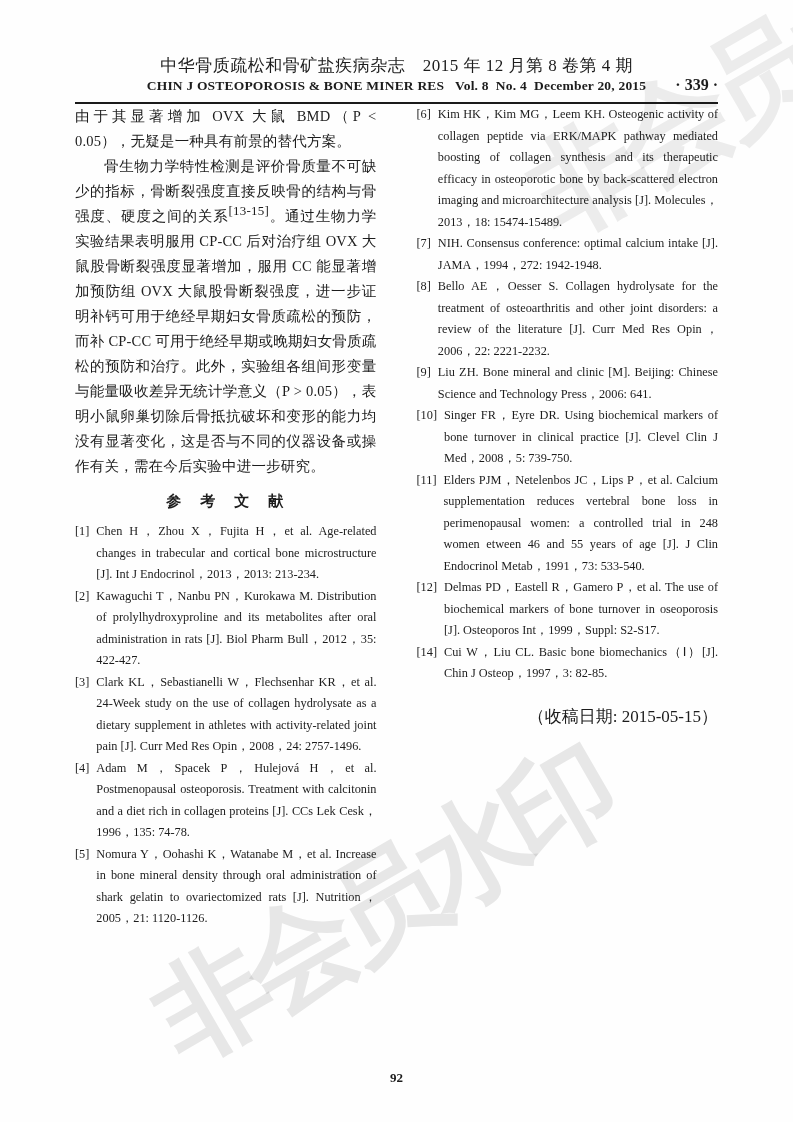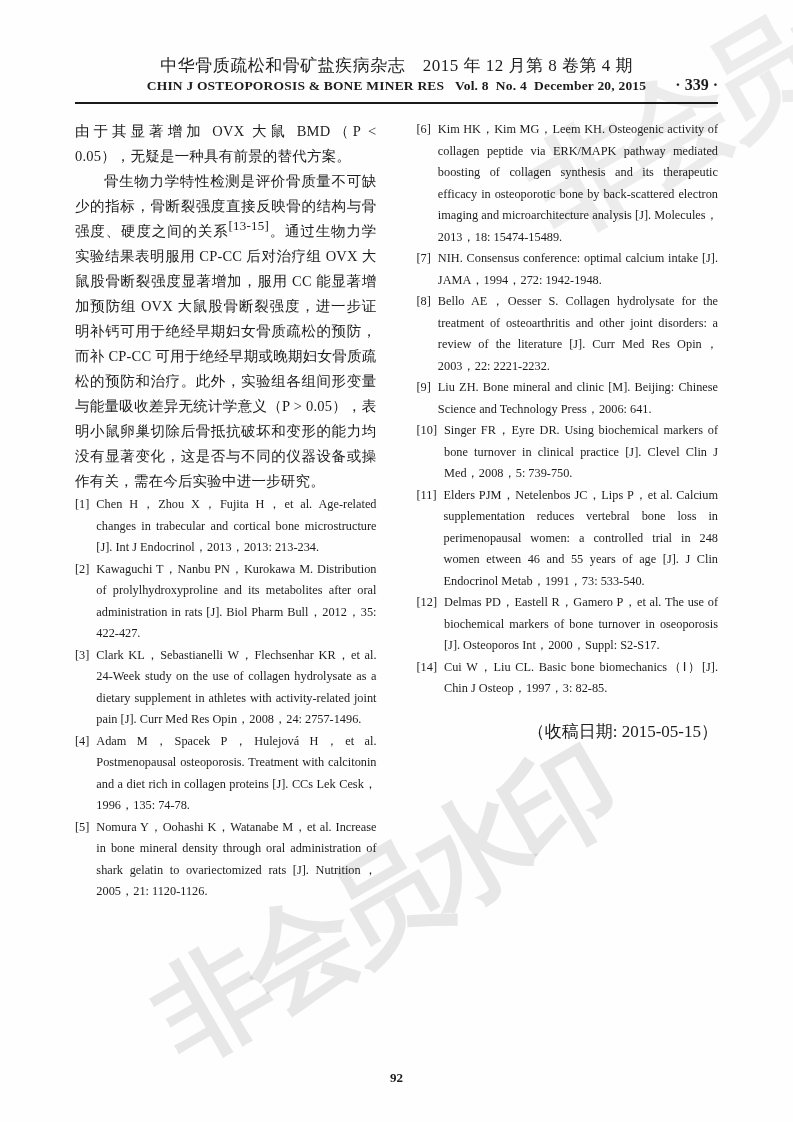--- a/index.html
+++ b/index.html
@@ -71,21 +71,20 @@
   }
   .hdr-rule {
     margin-top: 7px;
     border: 0;
     border-top: 2.5px solid #1a1a1a;
     height: 0;
   }
   .columns {
     display: flex;
     gap: 40px;
-    margin-top: 15px;
   }
   .col { flex: 1; min-width: 0; }
   
   .para {
     margin: 0;
     font-size: 14.5px;
     line-height: 25px;
     text-align: justify;
     letter-spacing: 0.2px;
   }
@@ -150,20 +149,21 @@
       </div>
       <div class="hdr-rule"></div>
     </div>
 
     <div class="columns">
 
       <div class="col">
         <p class="para">由于其显著增加 OVX 大鼠 BMD（P &lt; 0.05），无疑是一种具有前景的替代方案。</p>
         <p class="para indent"><span>骨生物力学特性检测是评价骨质量不可缺少的指标，骨断裂强度直接反映骨的结构与骨强度、硬度之间的关系</span><sup>[13-15]</sup><span>。通过生物力学实验结果表明服用 CP-CC 后对治疗组 OVX 大鼠股骨断裂强度显著增加，服用 CC 能显著增加预防组 OVX 大鼠股骨断裂强度，进一步证明补钙可用于绝经早期妇女骨质疏松的预防，而补 CP-CC 可用于绝经早期或晚期妇女骨质疏松的预防和治疗。此外，实验组各组间形变量与能量吸收差异无统计学意义（P &gt; 0.05），表明小鼠卵巢切除后骨抵抗破坏和变形的能力均没有显著变化，这是否与不同的仪器设备或操作有关，需在今后实验中进一步研究。</span></p>
 
+        <div class="refs-heading">参　考　文　献</div>
 
         <div class="ref">
           <span class="ref-label">[1]</span>
           <div class="ref-text">Chen H，Zhou X，Fujita H，et al. Age-related changes in trabecular and cortical bone microstructure [J]. Int J Endocrinol，2013，2013: 213-234.</div>
         </div>
         <div class="ref">
           <span class="ref-label">[2]</span>
           <div class="ref-text">Kawaguchi T，Nanbu PN，Kurokawa M. Distribution of prolylhydroxyproline and its metabolites after oral administration in rats [J]. Biol Pharm Bull，2012，35: 422-427.</div>
         </div>
         <div class="ref">
@@ -184,37 +184,37 @@
         <div class="ref">
           <span class="ref-label">[6]</span>
           <div class="ref-text">Kim HK，Kim MG，Leem KH. Osteogenic activity of collagen peptide via ERK/MAPK pathway mediated boosting of collagen synthesis and its therapeutic efficacy in osteoporotic bone by back-scattered electron imaging and microarchitecture analysis [J]. Molecules，2013，18: 15474-15489.</div>
         </div>
         <div class="ref">
           <span class="ref-label">[7]</span>
           <div class="ref-text">NIH. Consensus conference: optimal calcium intake [J]. JAMA，1994，272: 1942-1948.</div>
         </div>
         <div class="ref">
           <span class="ref-label">[8]</span>
-          <div class="ref-text">Bello AE，Oesser S. Collagen hydrolysate for the treatment of osteoarthritis and other joint disorders: a review of the literature [J]. Curr Med Res Opin，2003，22: 2221-2232.</div>
+          <div class="ref-text">Bello AE，Oesser S. Collagen hydrolysate for the treatment of osteoarthritis and other joint disorders: a review of the literature [J]. Curr Med Res Opin，2006，22: 2221-2232.</div>
         </div>
         <div class="ref">
           <span class="ref-label">[9]</span>
           <div class="ref-text">Liu ZH. Bone mineral and clinic [M]. Beijing: Chinese Science and Technology Press，2006: 641.</div>
         </div>
         <div class="ref">
           <span class="ref-label">[10]</span>
           <div class="ref-text">Singer FR，Eyre DR. Using biochemical markers of bone turnover in clinical practice [J]. Clevel Clin J Med，2008，5: 739-750.</div>
         </div>
         <div class="ref">
           <span class="ref-label">[11]</span>
           <div class="ref-text">Elders PJM，Netelenbos JC，Lips P，et al. Calcium supplementation reduces vertebral bone loss in perimenopausal women: a controlled trial in 248 women etween 46 and 55 years of age [J]. J Clin Endocrinol Metab，1991，73: 533-540.</div>
         </div>
         <div class="ref">
           <span class="ref-label">[12]</span>
-          <div class="ref-text">Delmas PD，Eastell R，Gamero P，et al. The use of biochemical markers of bone turnover in oseoporosis [J]. Osteoporos Int，2000，Suppl: S2-S17.</div>
+          <div class="ref-text">Delmas PD，Eastell R，Gamero P，et al. The use of biochemical markers of bone turnover in oseoporosis [J]. Osteoporos Int，1999，Suppl: S2-S17.</div>
         </div>
         <div class="ref">
           <span class="ref-label">[14]</span>
           <div class="ref-text">Cui W，Liu CL. Basic bone biomechanics（Ⅰ）[J]. Chin J Osteop，1997，3: 82-85.</div>
         </div>
         <div class="received">（收稿日期: 2015-05-15）</div>
       </div>
 
     </div>
   </div>

